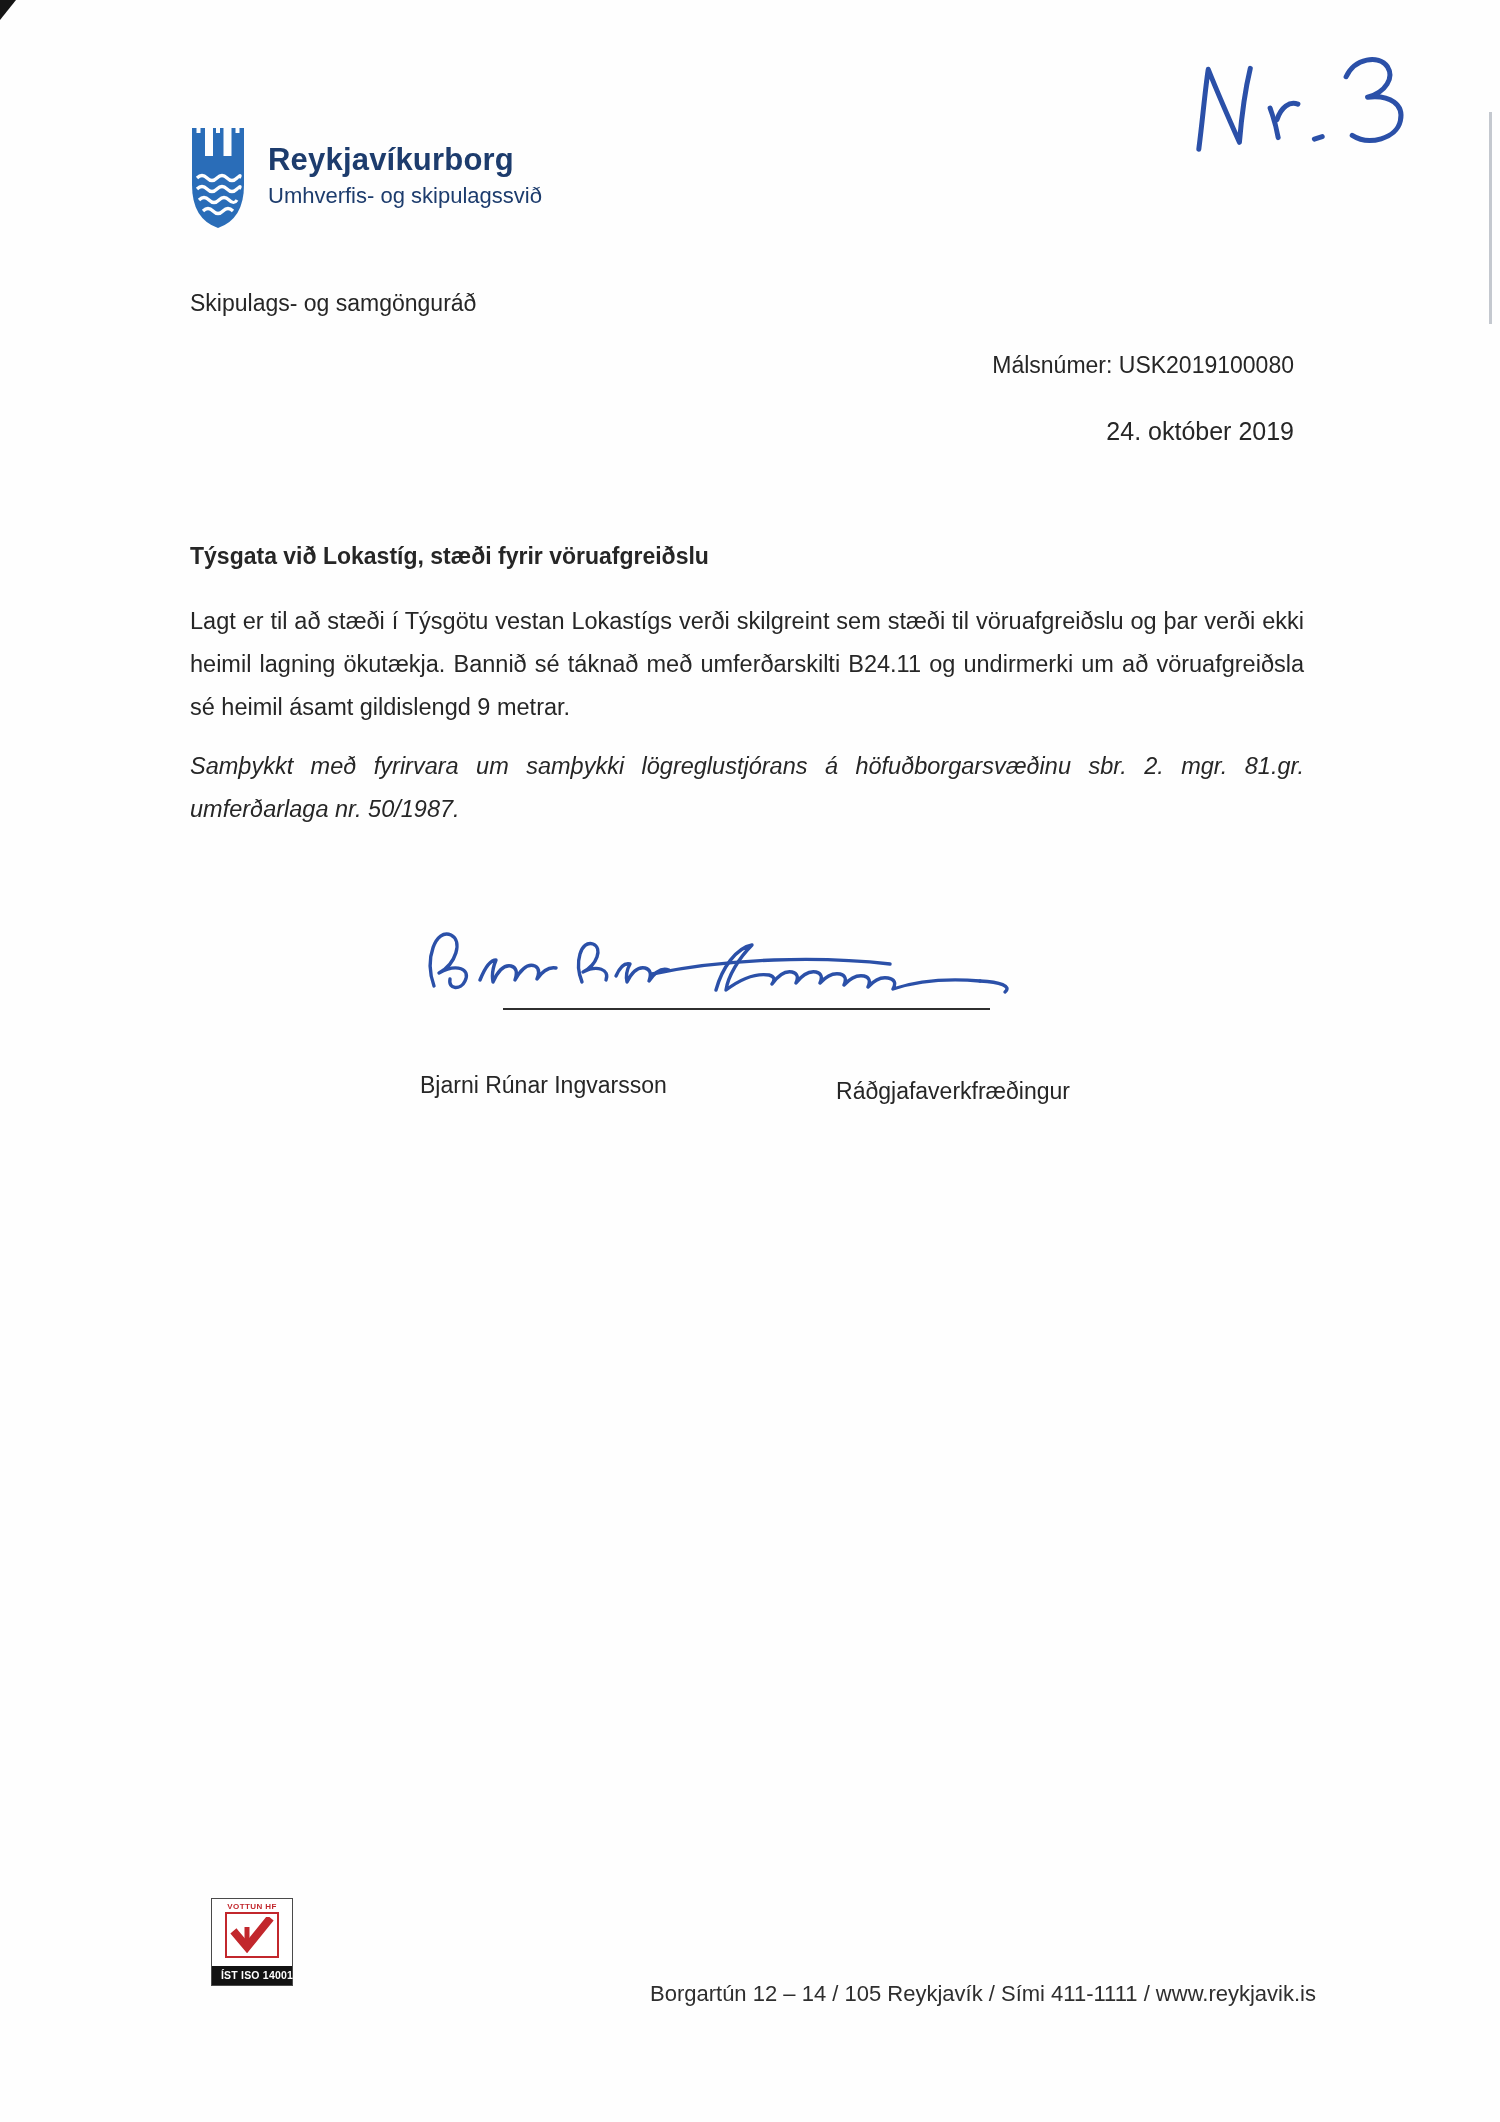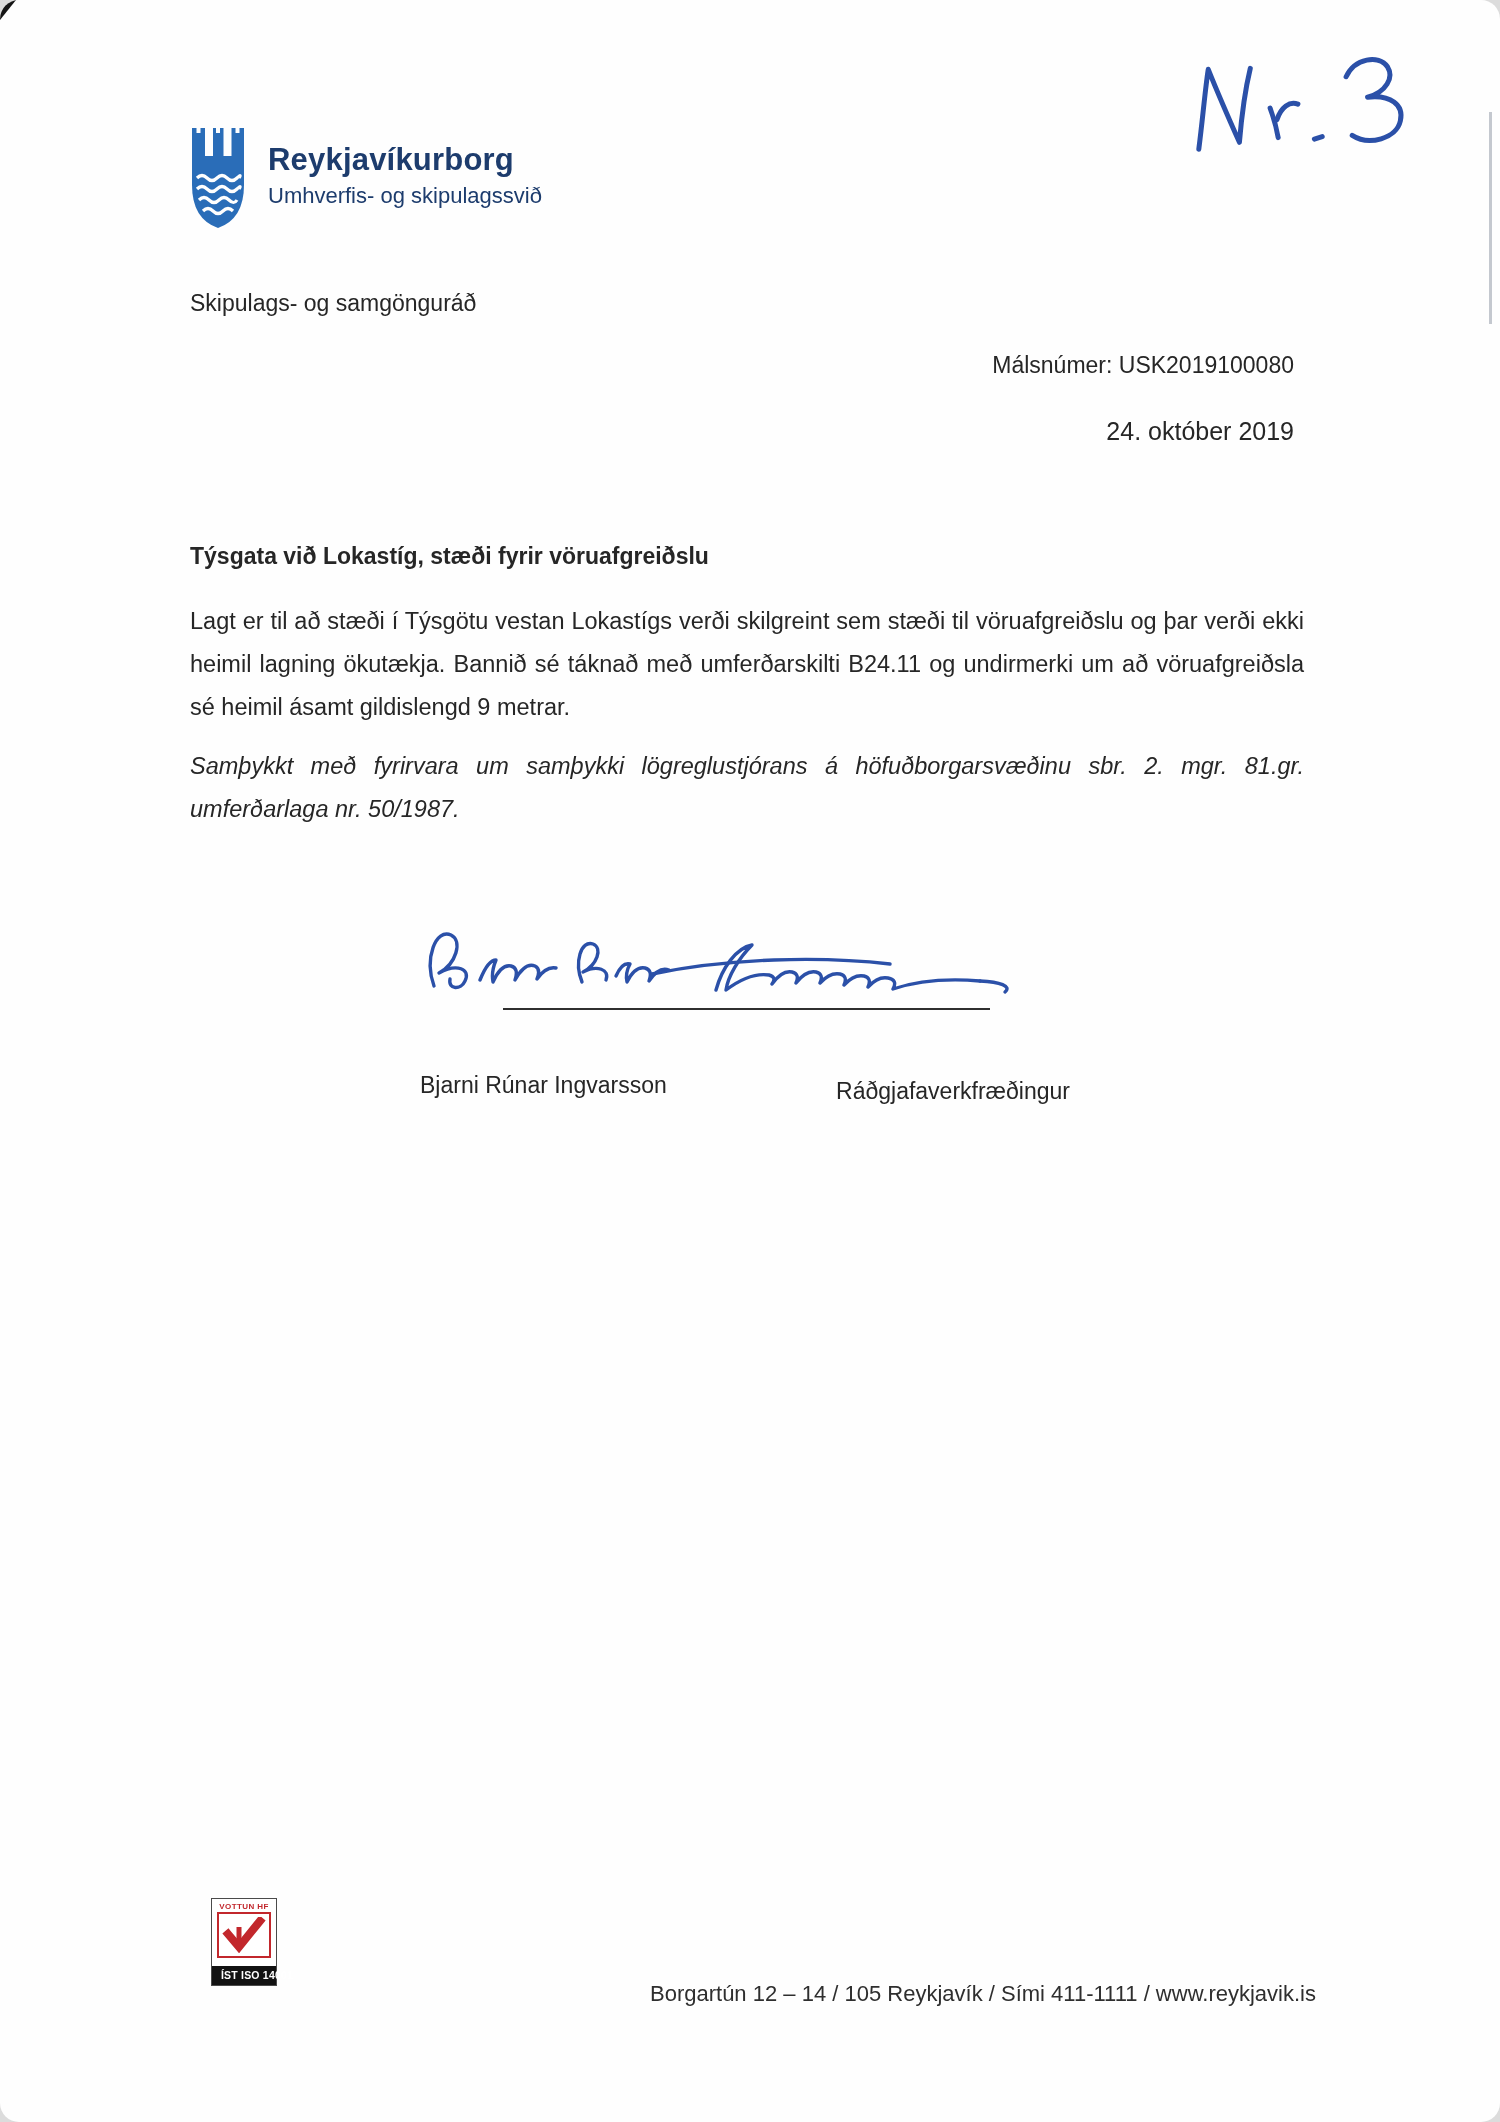--- a/index.html
+++ b/index.html
@@ -1,20 +1,20 @@
 <!DOCTYPE html>
 <html><head>
 <meta charset="utf-8">
 <style>
   * { margin:0; padding:0; box-sizing:border-box; }
   html,body { background:#dcdcdc; }
   .page {
     position:relative; width:1500px; height:2122px; margin:0 auto;
     background:#fefefe; overflow:hidden;
-    font-family:"Liberation Sans", sans-serif; color:#262626;border-radius:19px;
+    font-family:"Liberation Sans", sans-serif; color:#262626;
   }
 
   
   .corner-speck { position:absolute; left:0; top:0; width:16px; height:20px;
     background:#151515; clip-path:polygon(0 0,100% 0,0 100%); }
   .scan-line { position:absolute; left:1489px; top:112px; width:3px; height:212px; background:#c4c8cf; }
 
   
   .nr3 { position:absolute; left:1180px; top:48px; transform:rotate(-4deg); }
 
@@ -35,21 +35,21 @@
   .para2 { top:745px;font-style:italic; }
   .closing { position:absolute; left:190px; top:846px; font-size:23px; }
 
   
   .sig-svg { position:absolute; left:420px; top:916px; }
   .sig-line { position:absolute; left:503px; top:1008px; width:487px; height:2px; background:#2f2f2f; }
   .sig-name { position:absolute; left:420px; top:1072px; width:650px; text-align:left; font-size:23px; }
   .sig-title { position:absolute; left:420px; top:1078px; width:650px; text-align:right; font-size:23px; }
 
   
-  .iso-badge { position:absolute; left:211px; top:1898px; width:66px; height:88px;
+  .iso-badge { position:absolute; left:211px; top:1898px; width:82px; height:88px;
     border:1px solid #4a4a4a; background:#ffffff; display:flex; flex-direction:column; align-items:center; }
   .iso-top { font-size:8px; color:#c2272c; font-weight:bold; margin-top:3px; letter-spacing:0.4px; white-space:nowrap; }
   .iso-check-box { border:2px solid #c2272c; width:54px; height:46px; margin-top:1px;
     display:flex; align-items:center; justify-content:center; }
   .iso-bottom { margin-top:auto; width:100%; background:#121212; color:#ffffff;
     font-size:10.5px; font-weight:bold; text-align:center; padding:3px 9px 4px; letter-spacing:0.2px; white-space:nowrap; }
 
   .footer-line { position:absolute; right:184px; top:1981px; font-size:22px; color:#2e2e2e; }
 </style>
 </head>

